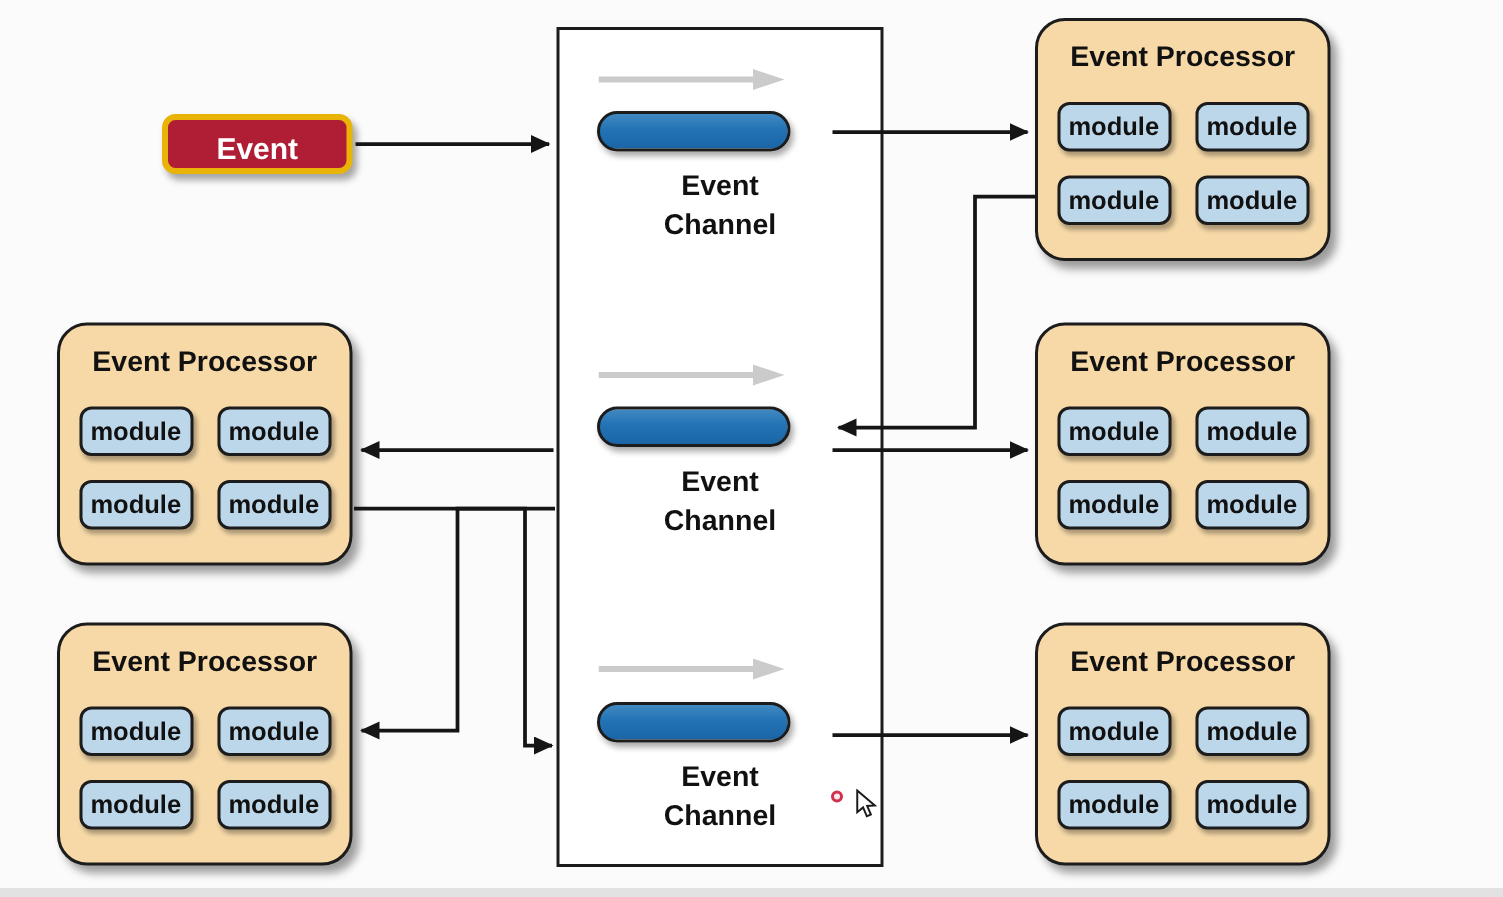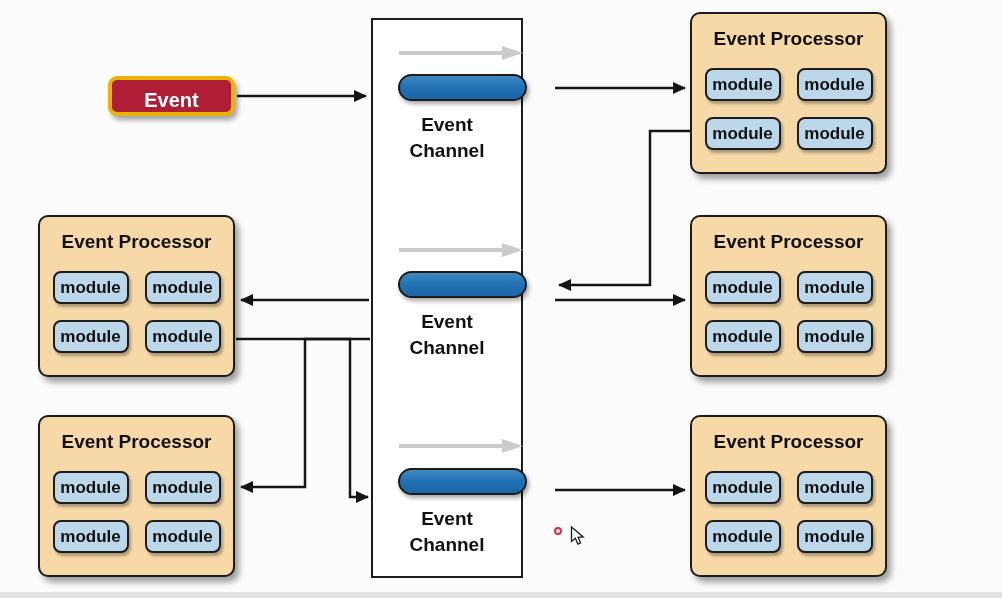--- a/index.html
+++ b/index.html
@@ -12,41 +12,41 @@
   
   .event-box{
     position:absolute;left:108px;top:76px;width:127px;height:40px;
     background:#b01e35;border:4px solid #eab308;border-radius:9px;
     box-sizing:border-box;display:flex;align-items:flex-end;justify-content:center;
     color:#fff;font-size:20px;font-weight:bold;
     box-shadow:3px 4px 5px rgba(0,0,0,.35);
   }
   
   .channel-panel{
-    position:absolute;left:371px;top:18px;width:152px;height:560px;
+    position:absolute;left:371px;top:18px;width:218px;height:560px;
     background:#ffffff;border:2px solid #1c1c1c;box-sizing:border-box;
   }
   .gray-arrow{position:absolute;left:26px;width:126px;height:16px;}
   .pill{
     position:absolute;left:25px;width:129px;height:27px;box-sizing:border-box;
     border:2px solid #1c1c1c;border-radius:15px;
     background:linear-gradient(180deg,#4189c1 0%,#2273b5 45%,#1b65a6 100%);
     box-shadow:2px 3px 4px rgba(0,0,0,.35);
   }
   .channel-label{
     position:absolute;left:50%;transform:translateX(-50%);width:88px;
     text-align:center;font-size:19px;font-weight:bold;line-height:26px;
   }
   .s1 .gray-arrow{top:25px}.s1 .pill{top:54px}.s1 .channel-label{top:92px}
   .s2 .gray-arrow{top:222px}.s2 .pill{top:251px}.s2 .channel-label{top:289px}
   .s3 .gray-arrow{top:418px}.s3 .pill{top:448px}.s3 .channel-label{top:486px}
   
   .processor{
     position:absolute;width:197px;height:162px;box-sizing:border-box;
-    background:#f6d9a7;border:2px solid #1c1c1c;border-radius:10px;
+    background:#f6d9a7;border:2px solid #1c1c1c;border-radius:20px;
     box-shadow:4px 5px 6px rgba(0,0,0,.38);
   }
   .proc-a{left:690px;top:12px}
   .proc-b{left:690px;top:215px}
   .proc-c{left:38px;top:215px}
   .proc-d{left:38px;top:415px}
   .proc-e{left:690px;top:415px}
   .processor-title{margin-top:14px;text-align:center;font-size:19px;font-weight:bold;}
   .module-grid{
     display:grid;grid-template-columns:repeat(2,76px);

